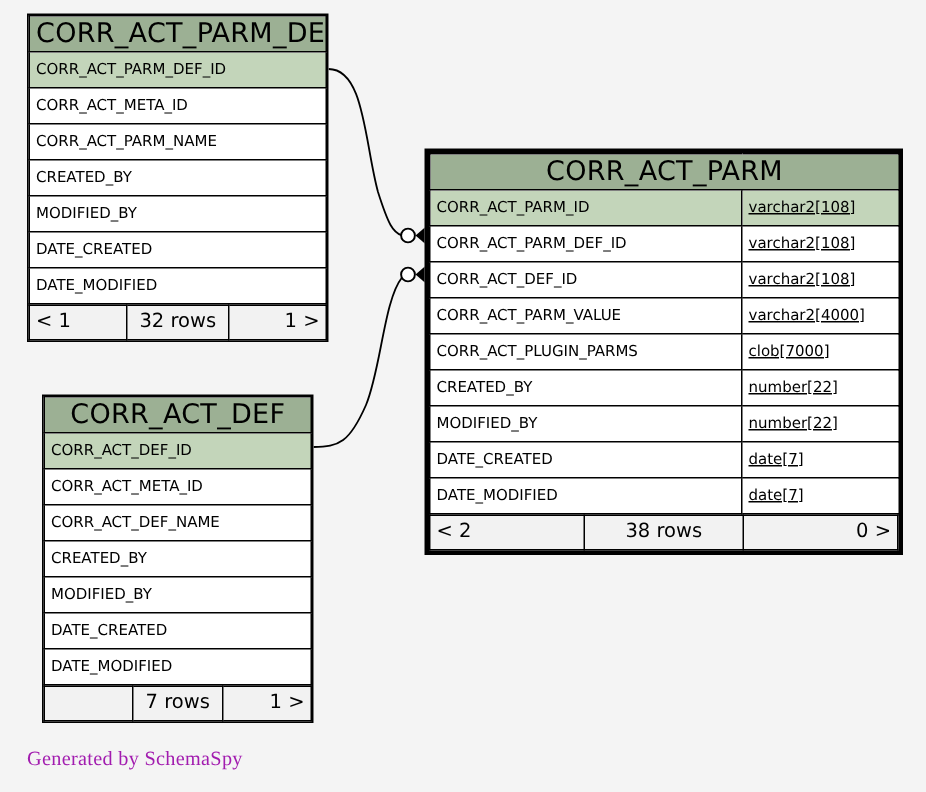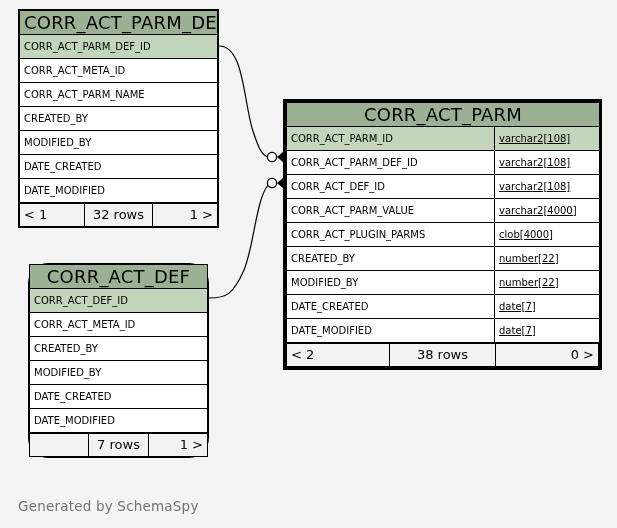--- a/index.html
+++ b/index.html
@@ -77,31 +77,32 @@
   .entity .footer .f-mid   { text-align: center; }
   .entity .footer .f-right { text-align: right; }
 
   .type-cell {
     font-size: 13.5px;
     text-decoration: underline;
   }
 
   
   #tbl-corr-act-parm-def { left: 18px; top: 9px;  width: 201px; }
-  #tbl-corr-act-def      { left: 28px; top: 263px; width: 181px; border-radius: 20px; }
+  #tbl-corr-act-def      { left: 28px; top: 263px; width: 181px; }
   #tbl-corr-act-parm     { left: 283px; top: 99px; width: 319px; }
 
   
   #caption {
     position: absolute;
     left: 18px;
     top: 498px;
     font-size: 13.5px;
-    color: #737373;
+    color: #a21caf;
     letter-spacing: 0.2px;
+    font-family: Liberation Serif, serif;
   }
 </style>
 </head>
 <body>
 
 <div id="canvas">
 
   <svg id="connectors" viewBox="0 0 617 528" width="617" height="528">
 
     <g>
@@ -163,20 +164,23 @@
         <tr class="hdr">
           <td>CORR_ACT_DEF</td>
         </tr>
         <tr class="pk">
           <td>CORR_ACT_DEF_ID</td>
         </tr>
         <tr>
           <td>CORR_ACT_META_ID</td>
         </tr>
         <tr>
+          <td>CORR_ACT_DEF_NAME</td>
+        </tr>
+        <tr>
           <td>CREATED_BY</td>
         </tr>
         <tr>
           <td>MODIFIED_BY</td>
         </tr>
         <tr>
           <td>DATE_CREATED</td>
         </tr>
         <tr>
           <td>DATE_MODIFIED</td>
@@ -215,21 +219,21 @@
         <tr>
           <td>CORR_ACT_DEF_ID</td>
           <td class="type-cell">varchar2[108]</td>
         </tr>
         <tr>
           <td>CORR_ACT_PARM_VALUE</td>
           <td class="type-cell">varchar2[4000]</td>
         </tr>
         <tr>
           <td>CORR_ACT_PLUGIN_PARMS</td>
-          <td class="type-cell">clob[4000]</td>
+          <td class="type-cell">clob[7000]</td>
         </tr>
         <tr>
           <td>CREATED_BY</td>
           <td class="type-cell">number[22]</td>
         </tr>
         <tr>
           <td>MODIFIED_BY</td>
           <td class="type-cell">number[22]</td>
         </tr>
         <tr>

